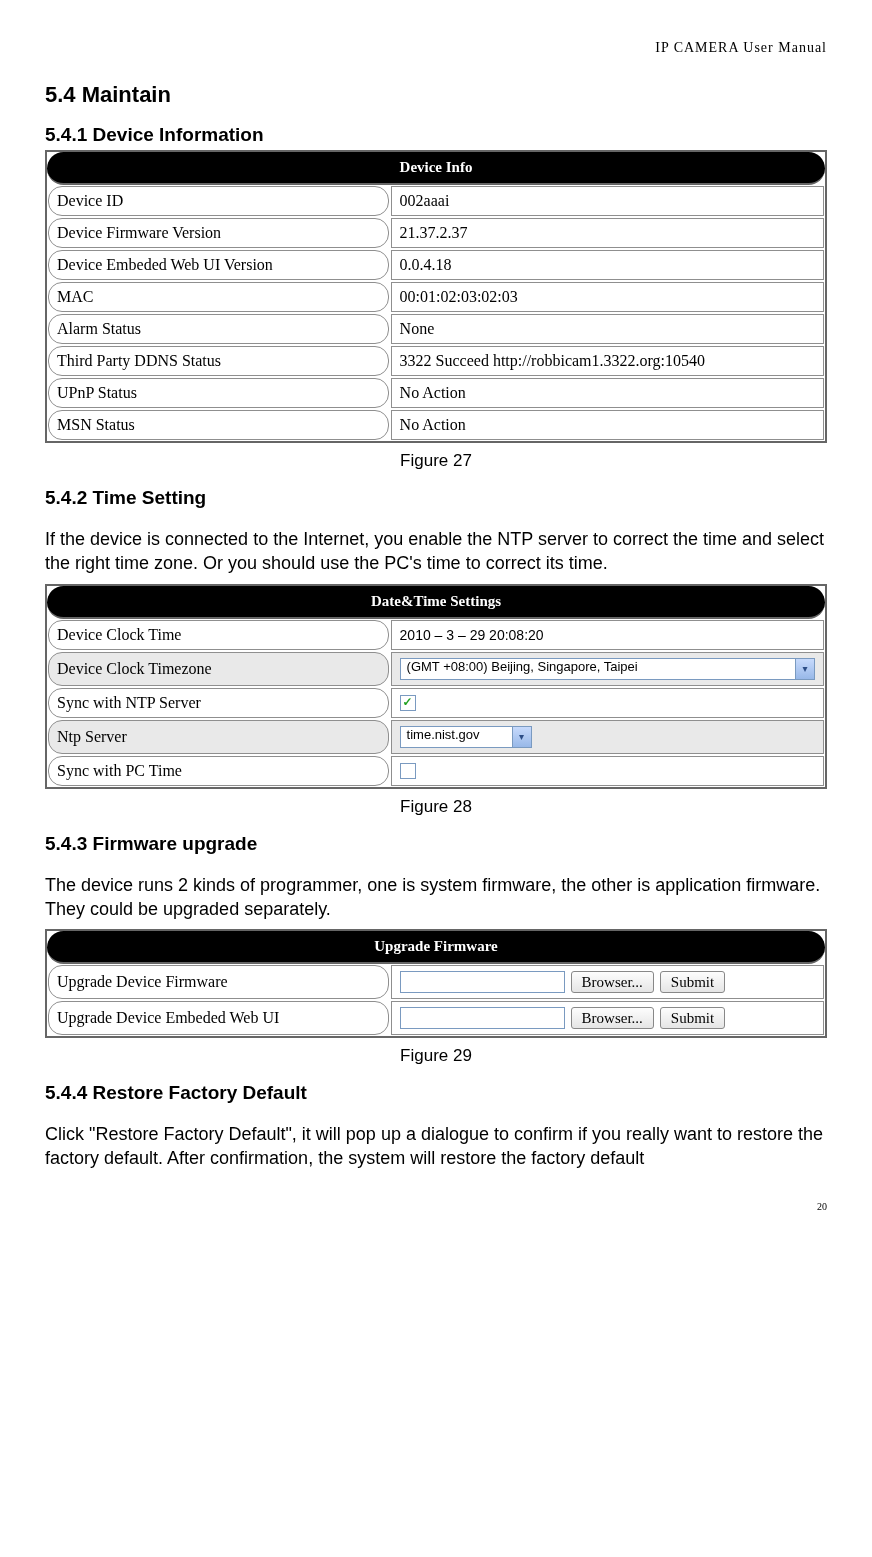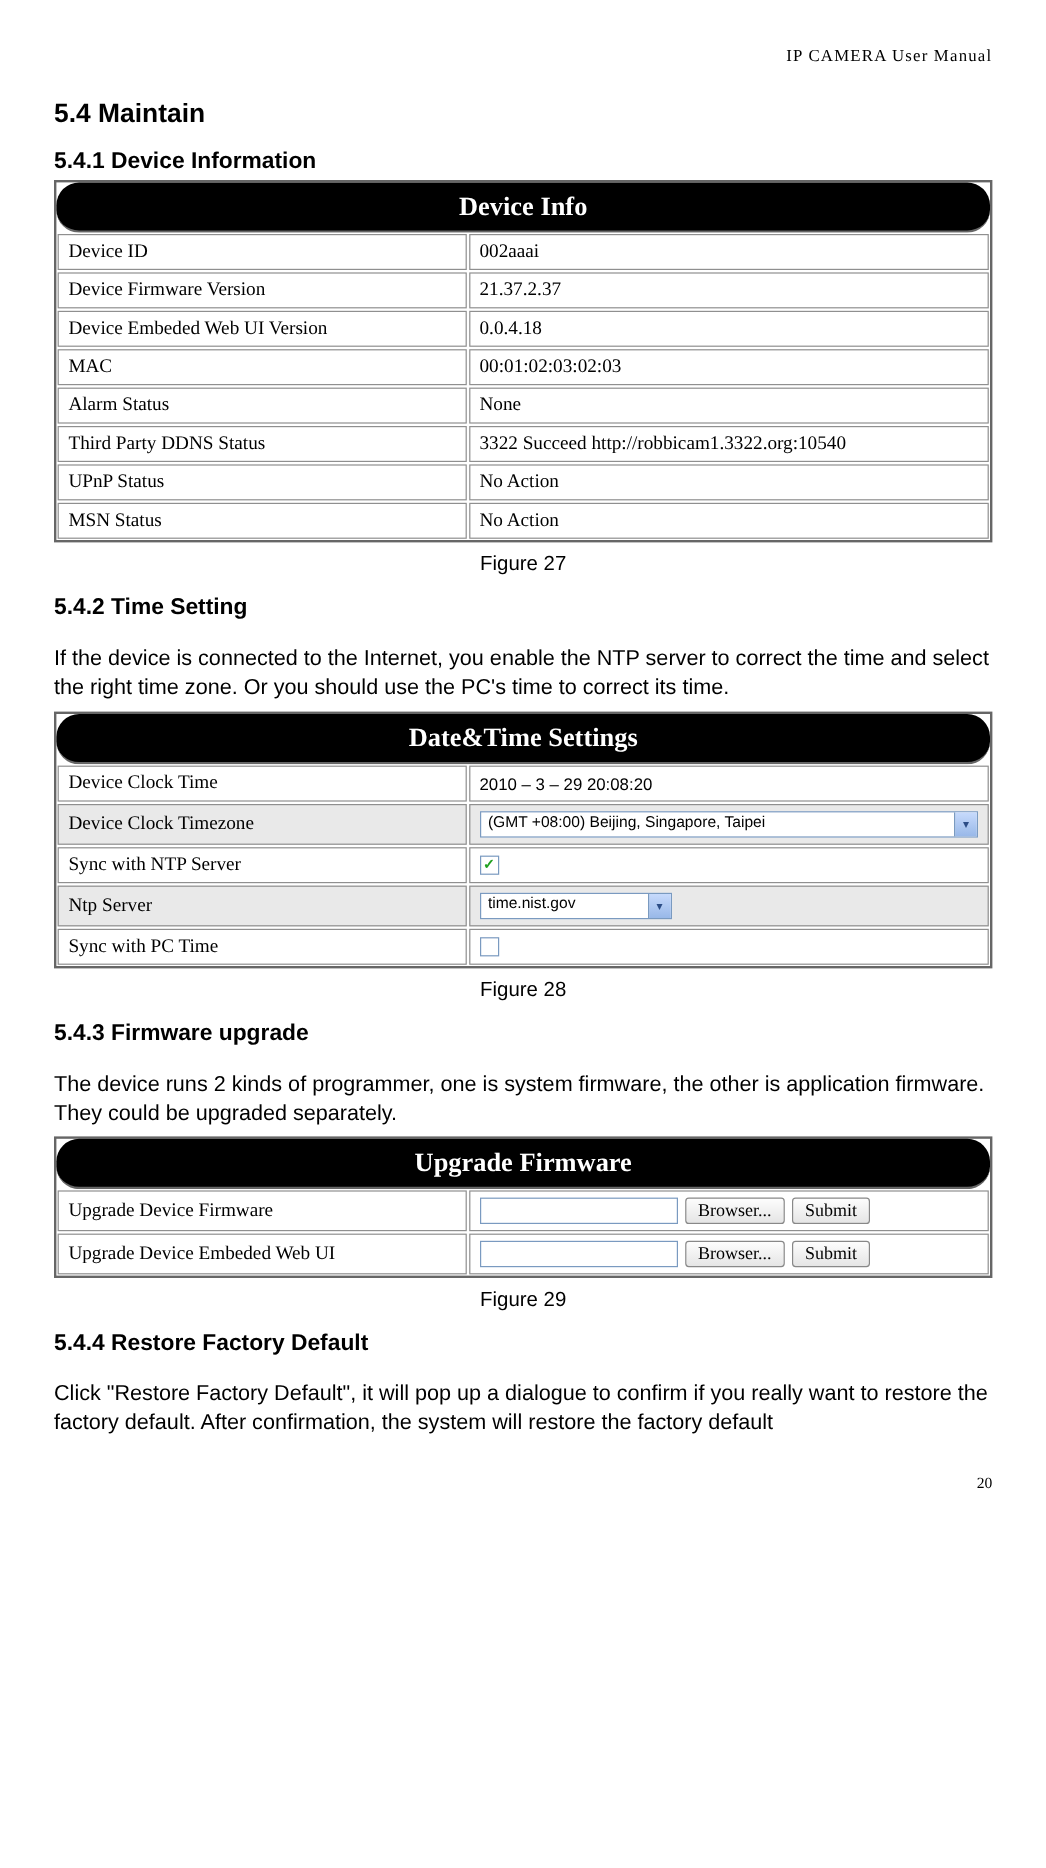--- a/index.html
+++ b/index.html
@@ -45,41 +45,41 @@
     margin: 4px 0 4px 0;
     font-family: "Times New Roman", serif;
     font-size: 16px;
     background: #fff;
   }
   .panel-header {
     background: #000;
     color: #fff;
     text-align: center;
     font-weight: bold;
-    font-size: 22px;
+    font-size: 15px;
     padding: 7px 0;
     font-family: "Times New Roman", serif;
     border-bottom: 2px solid #666;
     border-radius: 19px;
   }
   .panel-row {
     display: flex;
     align-items: stretch;
   }
   .panel-row > .cell-l,
   .panel-row > .cell-r {
     border: 1px solid #8f8f8f;
     margin: 1px;
     padding: 5px 8px;
     box-sizing: border-box;
     display: flex;
     align-items: center;
     background:#fff;
   }
-  .panel-row > .cell-l { width: 44%; }
+  .panel-row > .cell-l { width: 44%; border-radius: 14px; }
   .panel-row > .cell-r { width: 56%; }
 
   
   .alt-grey { background:#e9e9e9 !important; }
 
   
   .xp-select {
     display:flex;
     align-items:flex-start;
     border:1px solid #7a9ac0;
@@ -128,21 +128,21 @@
     padding:1px 10px;
     font-family: "Times New Roman", serif;
     font-size:15px;
     height:22px;
     box-sizing:border-box;
     display:inline-flex;
     align-items:center;
   }
   .page-num {
     text-align:right;
-    font-size:13px;
+    font-size:10px;
     margin-top:30px;
     font-family: "Times New Roman", serif;
   }
   .upgrade-controls {
     display:flex;
     gap:6px;
     align-items:center;
   }
 </style>
 </head>
@@ -212,21 +212,21 @@
   </div>
   <div class="panel-row">
     <div class="cell-l">Sync with NTP Server</div>
     <div class="cell-r">
       <div class="xp-check">✓</div>
     </div>
   </div>
   <div class="panel-row">
     <div class="cell-l alt-grey">Ntp Server</div>
     <div class="cell-r alt-grey">
-      <div class="xp-select" style="width:160px;">
+      <div class="xp-select" style="width:132px;">
         <span>time.nist.gov</span>
         <span class="arrow">▾</span>
       </div>
     </div>
   </div>
   <div class="panel-row">
     <div class="cell-l">Sync with PC Time</div>
     <div class="cell-r">
       <div class="xp-check"></div>
     </div>

